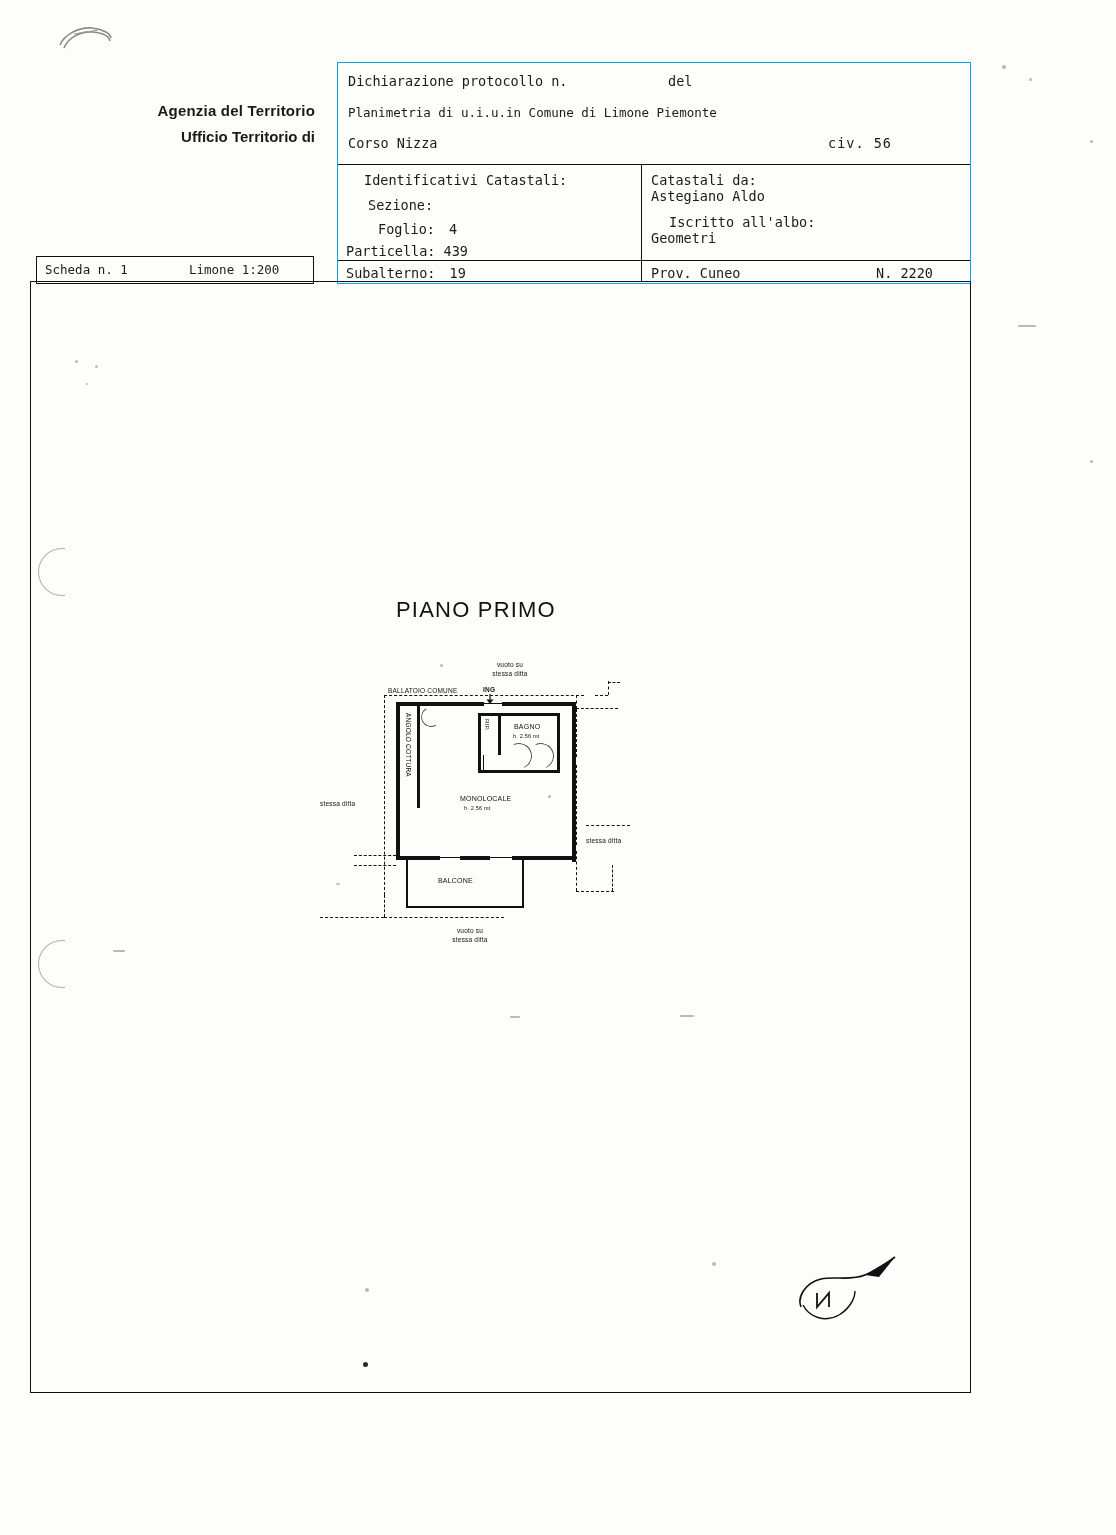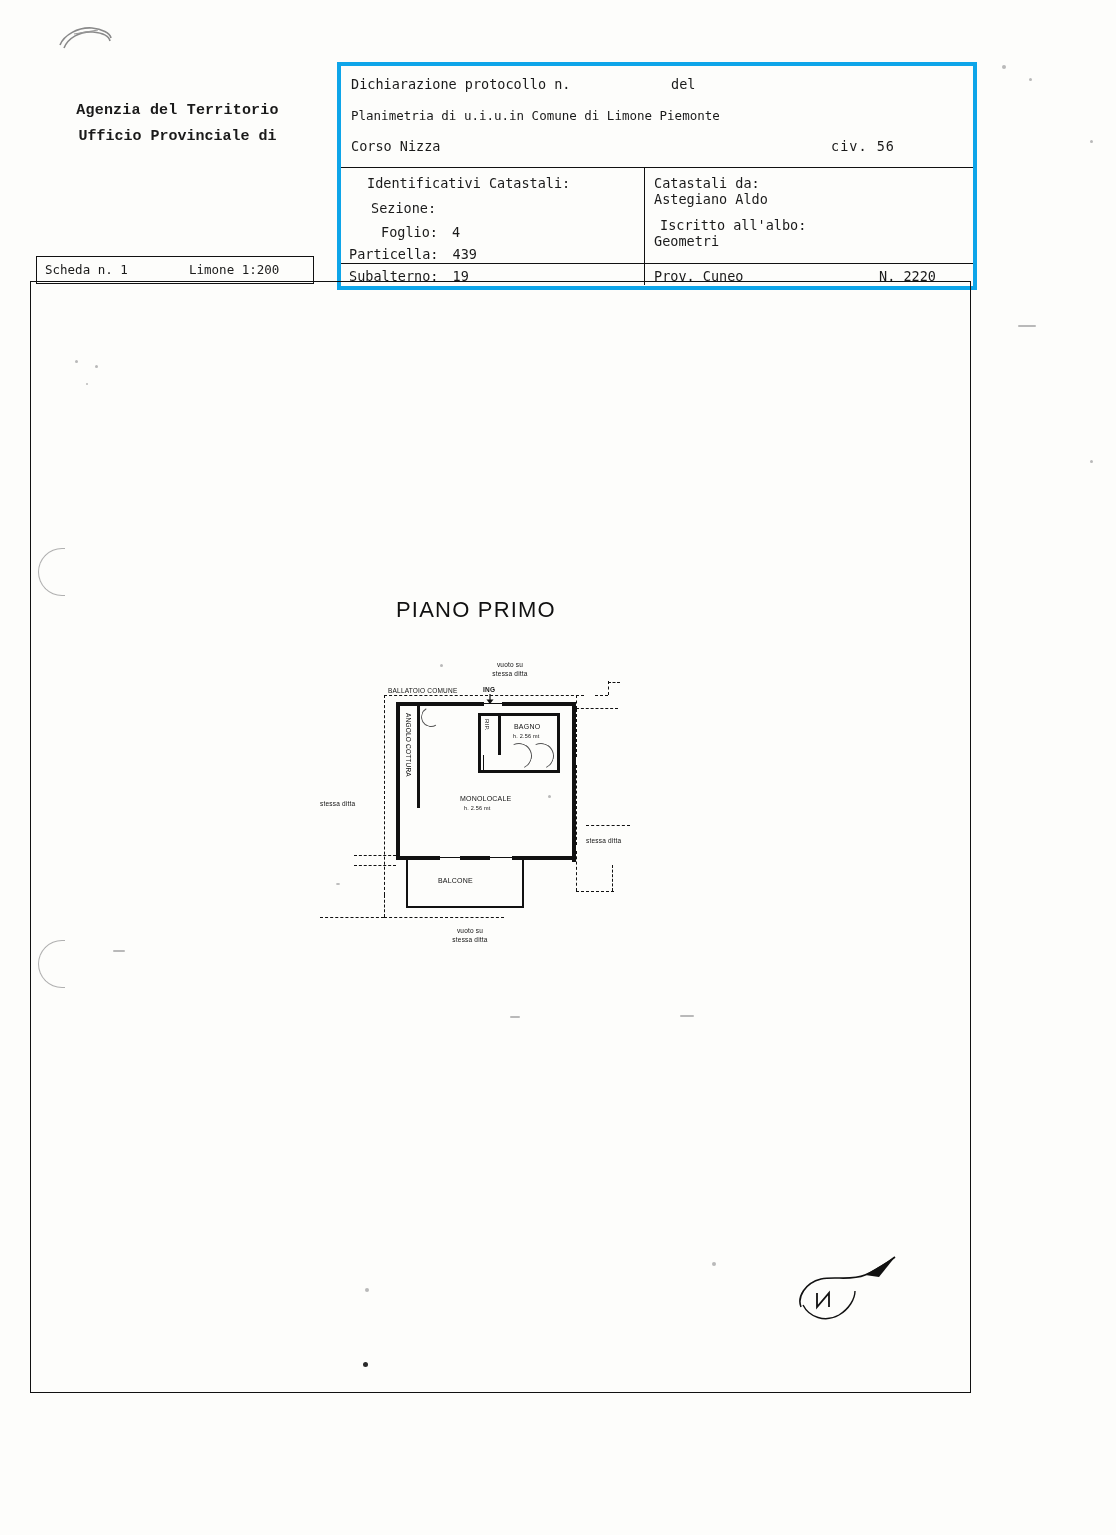--- a/index.html
+++ b/index.html
@@ -18,23 +18,22 @@
     background: #fdfdfb;
     overflow: hidden;
   }
 
   
   .agency-block {
     position: absolute;
     left: 40px;
     top: 100px;
     width: 275px;
-    text-align: center;
+    text-align: right;
     line-height: 1.5;
-    font-family: Liberation Mono, monospace;
   }
   .agency-line1 {
     font-size: 15px;
     font-weight: bold;
     letter-spacing: 0.2px;
   }
   .agency-line2 {
     font-size: 19px;
     font-weight: bold;
     letter-spacing: 0.3px;
@@ -72,21 +71,21 @@
     top: 5px;
   }
 
   
   .top-table {
     position: absolute;
     left: 337px;
     top: 62px;
     width: 632px;
     height: 220px;
-    border: 4px solid #0ea5e9;
+    border: 1px solid #0ea5e9;
     font-family: "DejaVu Sans Mono", monospace;
   }
   .tt-row-a {
     position: absolute;
     left: 0; top: 0;
     width: 100%; height: 101px;
     border-bottom: 1px solid #111;
   }
   .tt-dich {
     position: absolute; left: 10px; top: 10px;
@@ -149,21 +148,21 @@
   }
   .tt-comp {
     position: absolute; left: 313px; top: 8px;
     font-size: 13.5px;
   }
   .tt-compname {
     position: absolute; left: 313px; top: 24px;
     font-size: 13.5px;
   }
   .tt-iscr {
-    position: absolute; left: 319px; top: 50px;
+    position: absolute; left: 331px; top: 50px;
     font-size: 13.5px;
   }
   .tt-geom {
     position: absolute; left: 313px; top: 66px;
     font-size: 13.5px;
   }
   .tt-prov {
     position: absolute; left: 313px; top: 101px;
     font-size: 13.5px;
   }
@@ -301,21 +300,21 @@
   <div class="speck" style="left:1029px; top:78px; width:3px; height:3px;"></div>
   <div class="speck" style="left:1090px; top:140px; width:3px; height:3px;"></div>
   <div class="speck" style="left:1018px; top:325px; width:18px; height:2px; border-radius:1px;"></div>
   <div class="speck" style="left:1090px; top:460px; width:3px; height:3px;"></div>
   <div class="speck" style="left:113px; top:950px; width:12px; height:2px; border-radius:1px;"></div>
   <div class="speck" style="left:680px; top:1015px; width:14px; height:2px; border-radius:1px;"></div>
   <div class="speck" style="left:510px; top:1016px; width:10px; height:2px; border-radius:1px;"></div>
 
   <div class="agency-block">
     <div class="agency-line1">Agenzia del Territorio</div>
-    <div class="agency-line3">Ufficio Provinciale di</div>
+    <div class="agency-line3">Ufficio Territorio di</div>
   </div>
 
   <div class="scheda-box">
     <div class="sb-n">Scheda n. 1</div>
     <div class="sb-s">Limone 1:200</div>
   </div>
 
   <div class="top-table">
     <div class="tt-row-a"></div>
     <div class="tt-dich">Dichiarazione protocollo n.</div>
@@ -328,21 +327,21 @@
 
     <div class="tt-row-b">
       <div class="tt-ident">Identificativi Catastali:</div>
       <div class="tt-sez">Sezione:</div>
       <div class="tt-fog">
         <span>Foglio:</span>
         <span style="margin-left:6px">4</span>
       </div>
       <div class="tt-part">
         <span>Particella:</span>
-        <span style="margin-left:6px">439</span>
+        <span style="margin-left:0">439</span>
       </div>
       <div class="tt-subline"></div>
       <div class="tt-subline2"></div>
       <div class="tt-sub">
         <span>Subalterno:</span>
         <span style="margin-left:6px">19</span>
       </div>
 
       <div class="tt-comp">Catastali da:</div>
       <div class="tt-compname">Astegiano Aldo</div>

